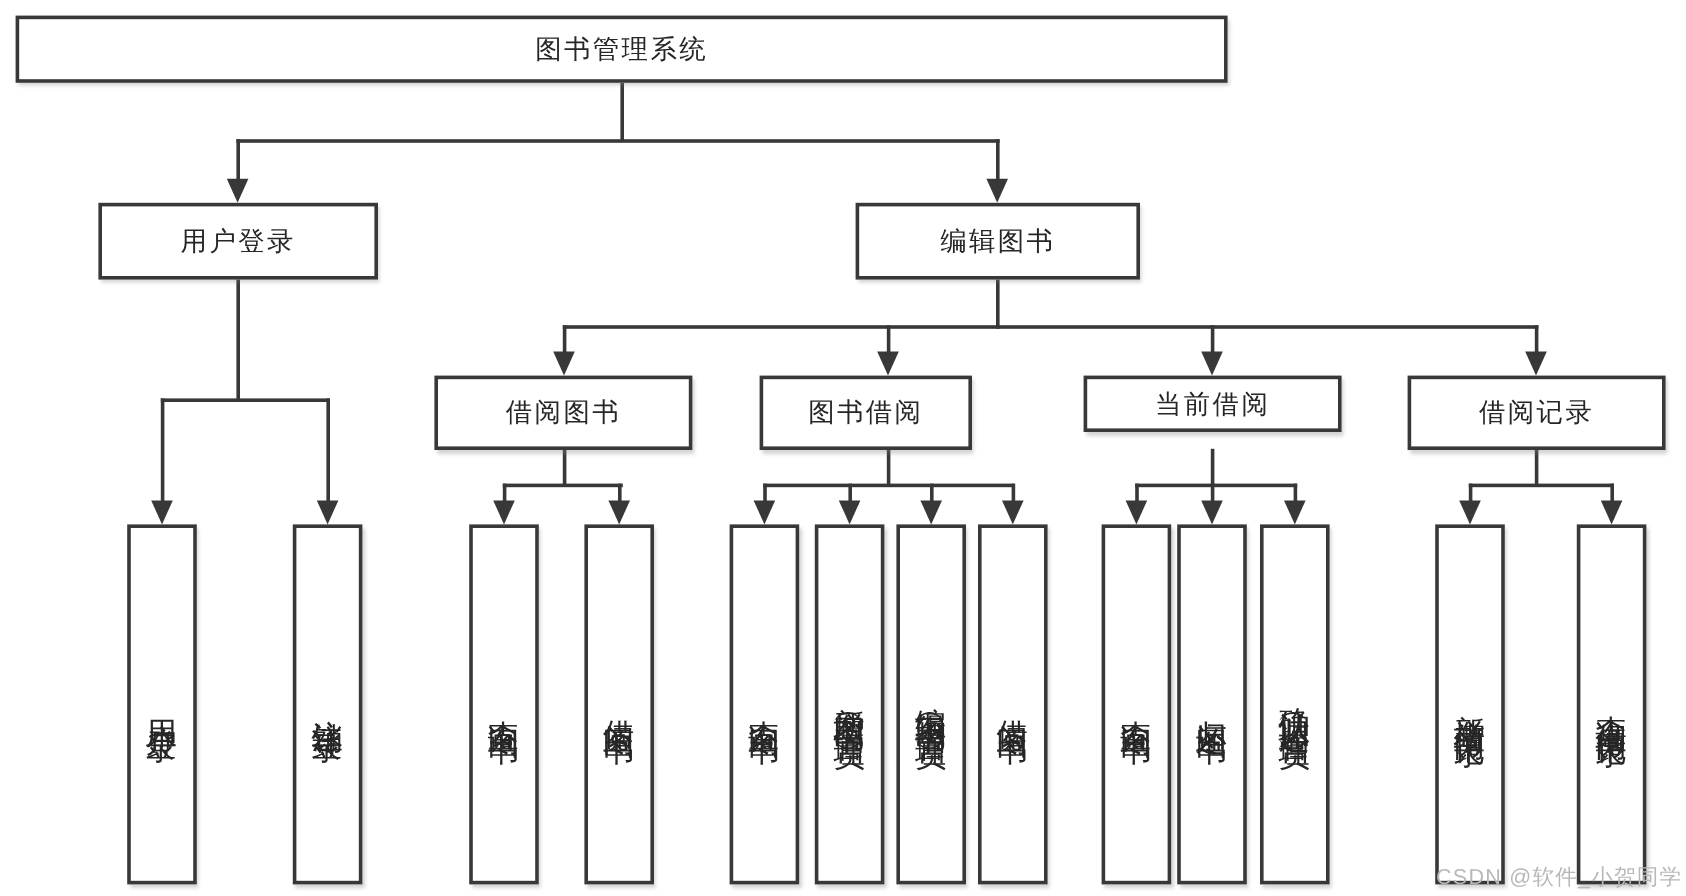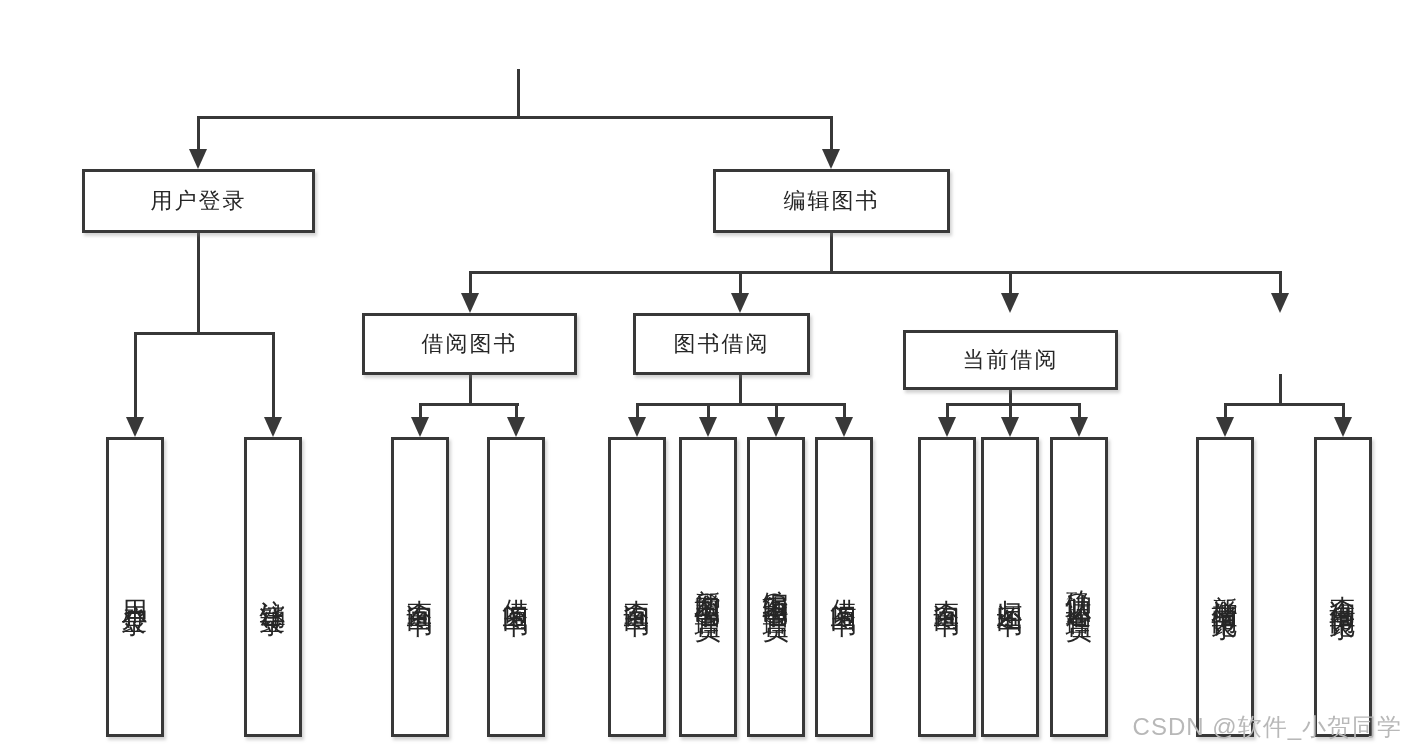--- a/index.html
+++ b/index.html
@@ -39,21 +39,21 @@
     width: 0; height: 0;
     border-left: 9px solid transparent;
     border-right: 9px solid transparent;
     border-top: 20px solid #383838;
     z-index: 1;
   }
   .watermark {
     position: absolute;
     right: 3px;
     bottom: 4px;
-    font-size: 24px;
+    font-size: 18px;
     letter-spacing: 1px;
     color: #b8b8b8;
     z-index: 5;
     white-space: nowrap;
   }
 </style>
 </head>
 <body>
 
 <div class="canvas">
@@ -109,36 +109,42 @@
   <div class="arrow" style="left:938px;top:417px"></div>
   <div class="vline" style="left:1009px;top:403px;height:16px"></div>
   <div class="arrow" style="left:1001px;top:417px"></div>
   <div class="vline" style="left:1078px;top:403px;height:16px"></div>
   <div class="arrow" style="left:1070px;top:417px"></div>
   <div class="vline" style="left:1224px;top:403px;height:16px"></div>
   <div class="arrow" style="left:1216px;top:417px"></div>
   <div class="vline" style="left:1342px;top:403px;height:16px"></div>
   <div class="arrow" style="left:1334px;top:417px"></div>
 
+  <div class="box hbox" style="left:13px;top:13px;width:1010px;height:56px">
+    <span>图书管理系统</span>
+  </div>
 
   <div class="box hbox" style="left:82px;top:169px;width:233px;height:64px">
     <span>用户登录</span>
   </div>
   <div class="box hbox" style="left:713px;top:169px;width:237px;height:64px">
     <span>编辑图书</span>
   </div>
 
   <div class="box hbox" style="left:362px;top:313px;width:215px;height:62px">
     <span>借阅图书</span>
   </div>
   <div class="box hbox" style="left:633px;top:313px;width:177px;height:62px">
     <span>图书借阅</span>
   </div>
-  <div class="box hbox" style="left:903px;top:330px;width:215px;height:60px">
+  <div class="box hbox" style="left:903px;top:313px;width:215px;height:47px">
     <span>当前借阅</span>
+  </div>
+  <div class="box hbox" style="left:1173px;top:313px;width:215px;height:62px">
+    <span>借阅记录</span>
   </div>
 
   <div class="box vbox" style="left:106px;top:437px;width:58px;height:300px">
     <span>用户登录</span>
   </div>
   <div class="box vbox" style="left:244px;top:437px;width:58px;height:300px">
     <span>注销登录</span>
   </div>
   <div class="box vbox" style="left:391px;top:437px;width:58px;height:300px">
     <span>查询图书</span>

